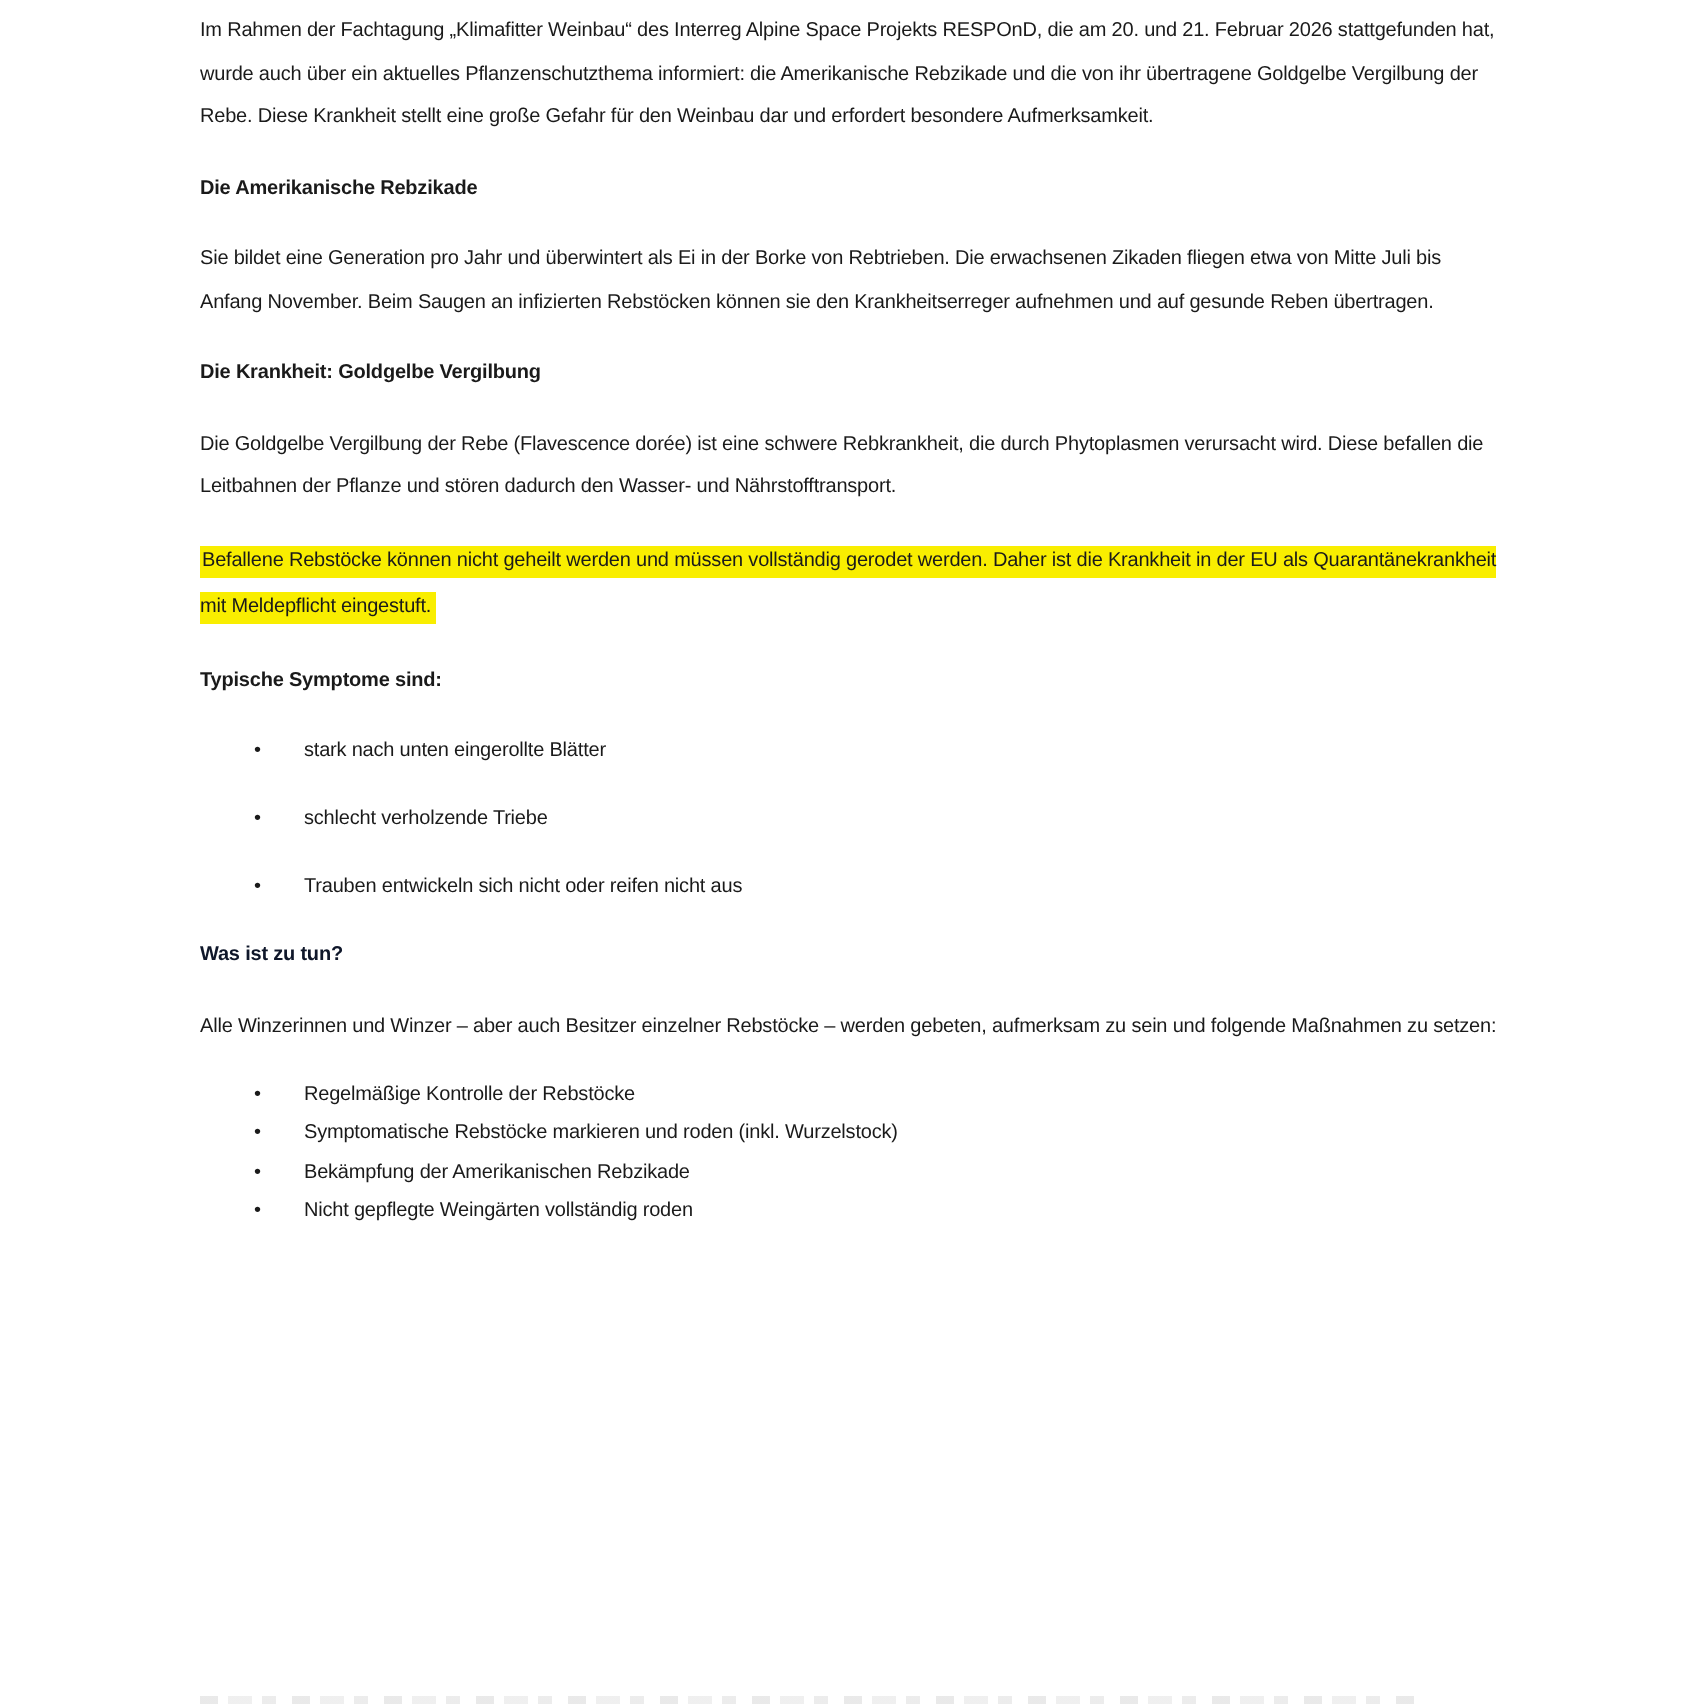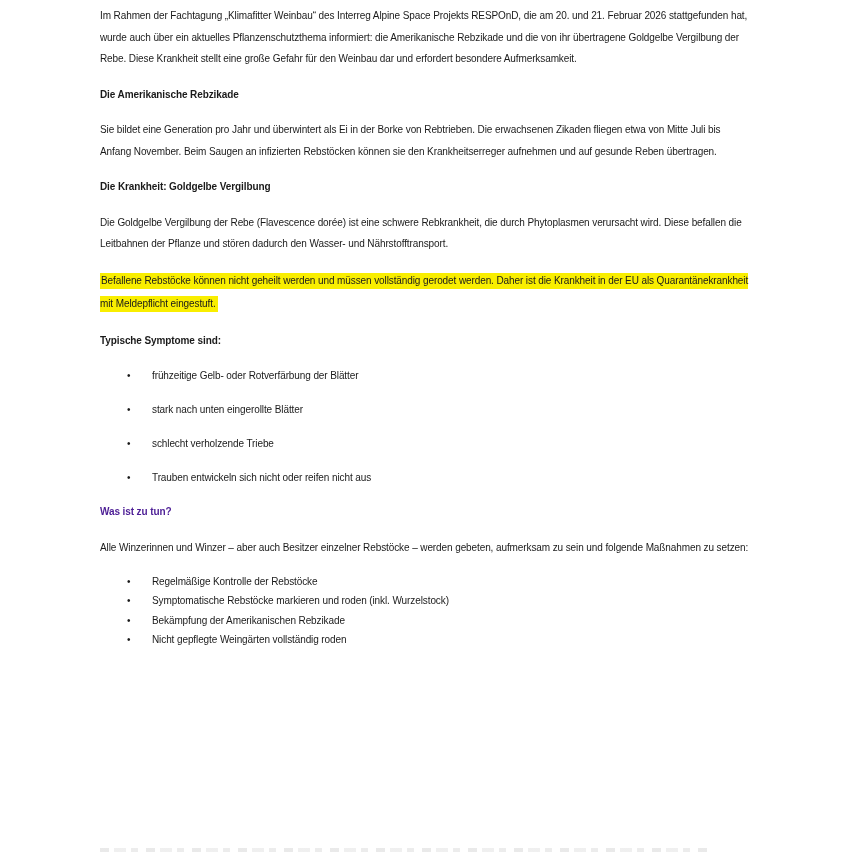--- a/index.html
+++ b/index.html
@@ -24,21 +24,21 @@
   p.body-para {
     margin: 0 0 14px 0;
   }
   p.heading {
     margin: 0 0 14px 0;
     font-weight: 700;
   }
   p.heading-red {
     margin: 0 0 14px 0;
     font-weight: 700;
-    color: #4c1d95;
+    color: #0f172a;
   }
   p.highlight-para {
     margin: 0 0 14px 0;
     line-height: 23.5px;
   }
   .highlight-para mark {
     background: #f9ee00;
     color: #1a1a1a;
     padding: 2px 2px 3px 1px;
   }
@@ -104,21 +104,20 @@
 
   <p class="body-para">Die Goldgelbe Vergilbung der Rebe (Flavescence dorée) ist eine schwere Rebkrankheit, die durch Phytoplasmen verursacht wird. Diese befallen die Leitbahnen der Pflanze und stören dadurch den Wasser- und Nährstofftransport.</p>
 
   <p class="highlight-para">
     <mark>Befallene Rebstöcke können nicht geheilt werden und müssen vollständig gerodet werden. Daher ist die Krankheit in der EU als Quarantänekrankheit mit Meldepflicht eingestuft.</mark>
   </p>
 
   <p class="heading">Typische Symptome sind:</p>
 
   <ul class="spaced-list">
-    <li>frühzeitige Gelb- oder Rotverfärbung der Blätter</li>
     <li>stark nach unten eingerollte Blätter</li>
     <li>schlecht verholzende Triebe</li>
     <li>Trauben entwickeln sich nicht oder reifen nicht aus</li>
   </ul>
 
   <p class="heading-red">Was ist zu tun?</p>
 
   <p class="body-para">Alle Winzerinnen und Winzer – aber auch Besitzer einzelner Rebstöcke – werden gebeten, aufmerksam zu sein und folgende Maßnahmen zu setzen:</p>
 
   <ul class="tight-list">

